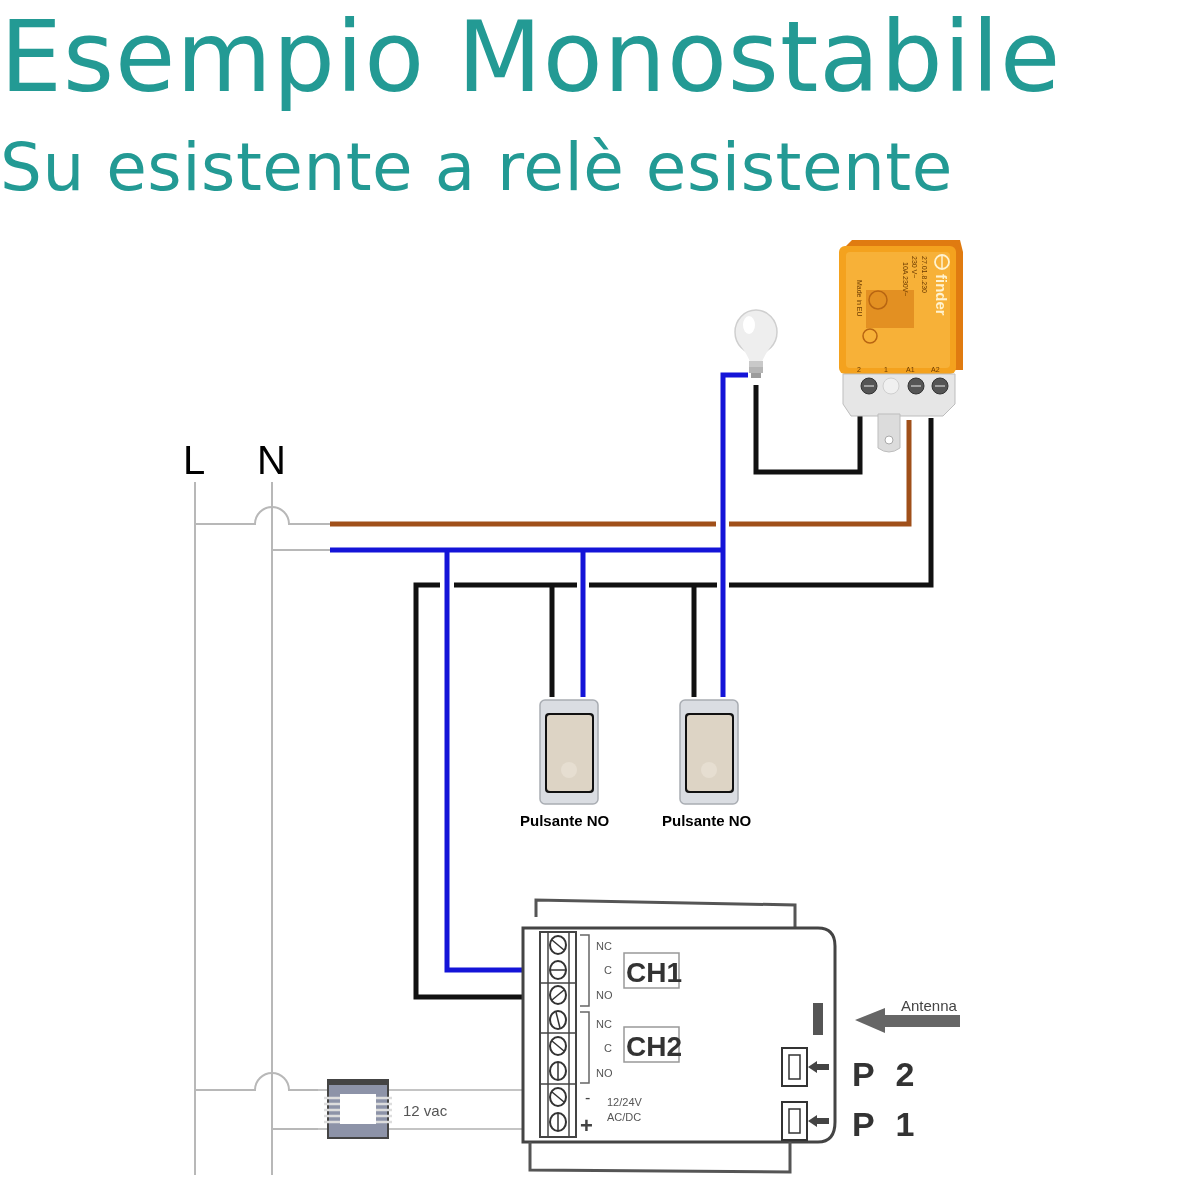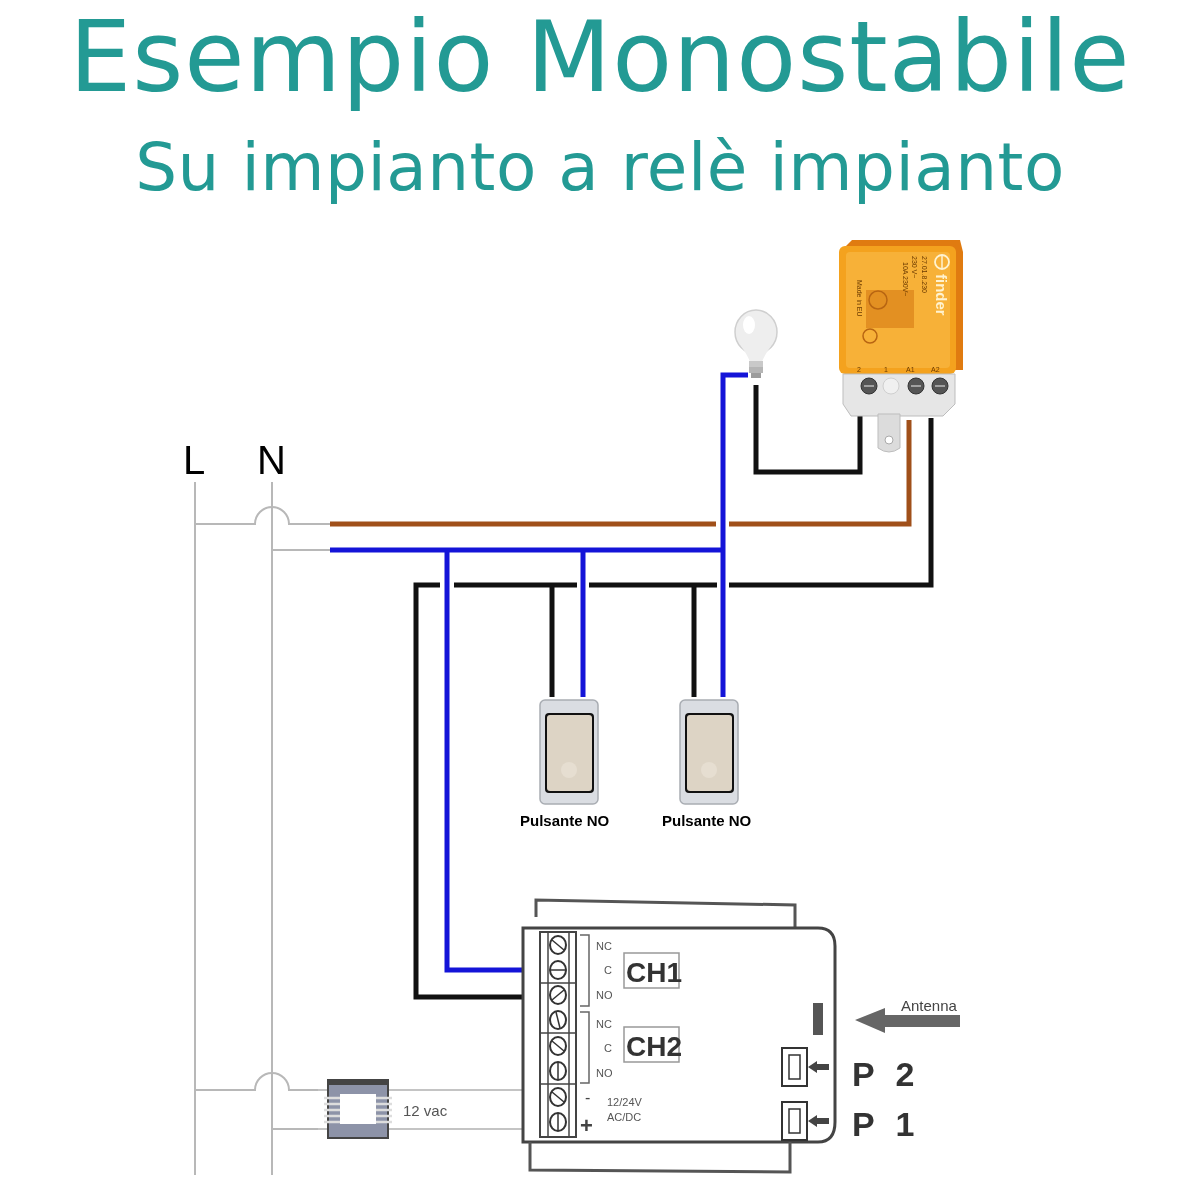--- a/index.html
+++ b/index.html
@@ -1,35 +1,35 @@
 <!DOCTYPE html>
 <html><head>
 <meta charset="utf-8">
 <style>
   html, body { margin: 0; padding: 0; background: #ffffff; }
   body { width: 1200px; height: 1200px; position: relative; overflow: hidden; font-family: "DejaVu Sans", sans-serif; }
-  .title { position: absolute; left: 0; top: 0; width: 1200px; text-align: center; color: #239a94; font-family: "DejaVu Sans", sans-serif; font-weight: normal; margin: 0; }
+  .title { position: absolute; left: 0; top: 0; width: 1200px; text-align: left; color: #239a94; font-family: "DejaVu Sans", sans-serif; font-weight: normal; margin: 0; }
   .title-main { top: 2px; font-size: 98px; letter-spacing: 1px; line-height: 110px; }
   .title-sub { top: 128px; font-size: 66px; letter-spacing: 0.5px; line-height: 80px; }
   svg { position: absolute; left: 0; top: 0; }
   .lbl-LN { font-family: "Liberation Sans", sans-serif; font-size: 40px; fill: #000; }
   .lbl-switch { font-family: "Liberation Sans", sans-serif; font-size: 15px; font-weight: bold; fill: #000; }
   .lbl-small { font-family: "Liberation Sans", sans-serif; font-size: 11px; fill: #555; }
   .lbl-ch { font-family: "Liberation Sans", sans-serif; font-size: 28px; font-weight: bold; fill: #333; }
   .lbl-p { font-family: "Liberation Sans", sans-serif; font-size: 34px; font-weight: bold; fill: #333; letter-spacing: 6px; }
   .lbl-ant { font-family: "Liberation Sans", sans-serif; font-size: 15px; fill: #444; }
   .lbl-vac { font-family: "Liberation Sans", sans-serif; font-size: 15px; fill: #555; }
   .lbl-relay { font-family: "Liberation Sans", sans-serif; font-size: 7px; fill: #6b3a00; }
   .lbl-brand { font-family: "Liberation Sans", sans-serif; font-size: 15px; font-weight: bold; fill: #fff3d0; }
 </style>
 </head>
 <body>
 
 <h1 class="title title-main">Esempio Monostabile</h1>
-<h2 class="title title-sub">Su impianto a relè impianto</h2>
+<h2 class="title title-sub">Su esistente a relè esistente</h2>
 
 <svg width="1200" height="1200" viewBox="0 0 1200 1200">
 
   <g>
     <text class="lbl-LN" x="183" y="474">L</text>
     <text class="lbl-LN" x="257" y="474">N</text>
     <line x1="195" y1="482" x2="195" y2="1175" stroke="#b8b8b8" stroke-width="2"></line>
     <line x1="272" y1="482" x2="272" y2="1175" stroke="#b8b8b8" stroke-width="2"></line>
 
     <path d="M195 524 H255 A17 17 0 0 1 289 524 H330" fill="none" stroke="#b8b8b8" stroke-width="2"></path>

